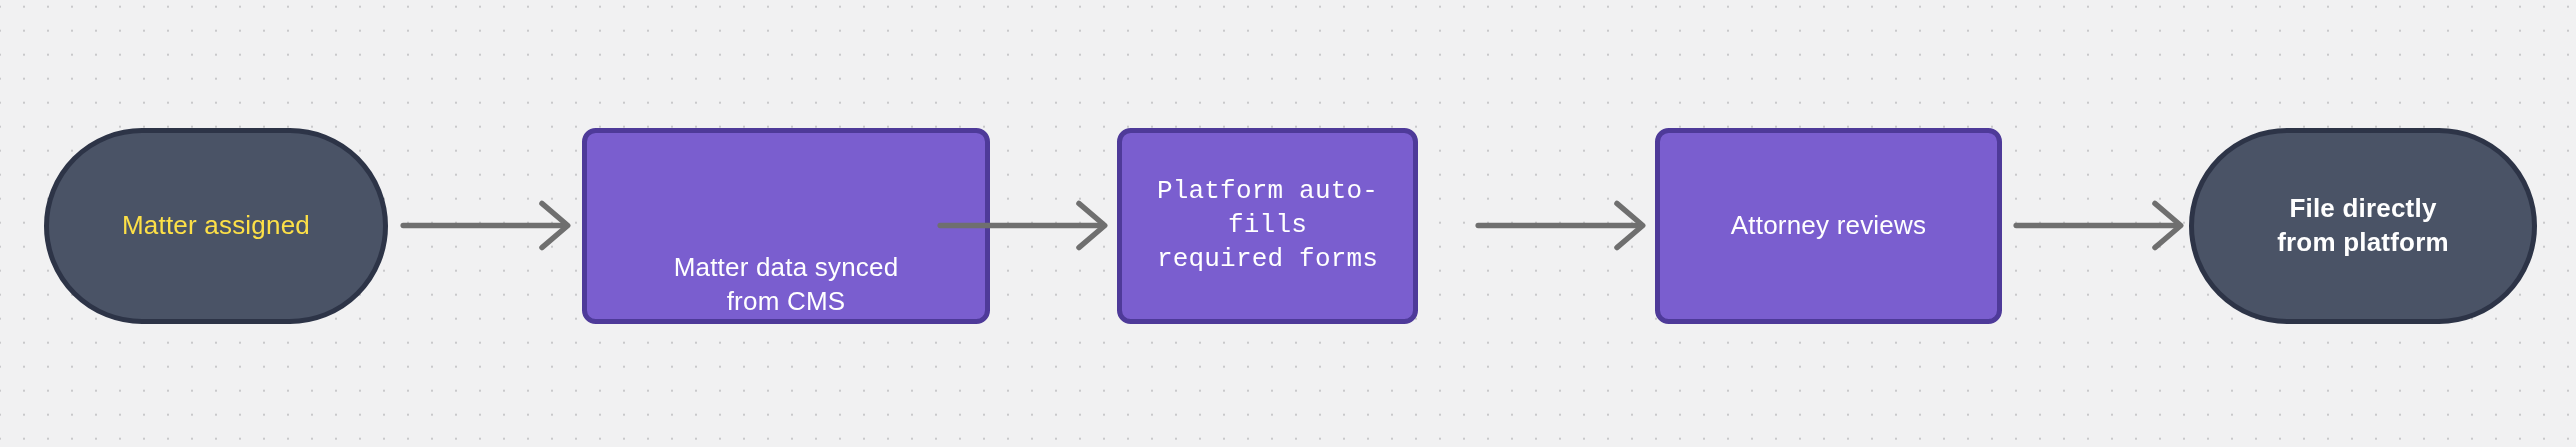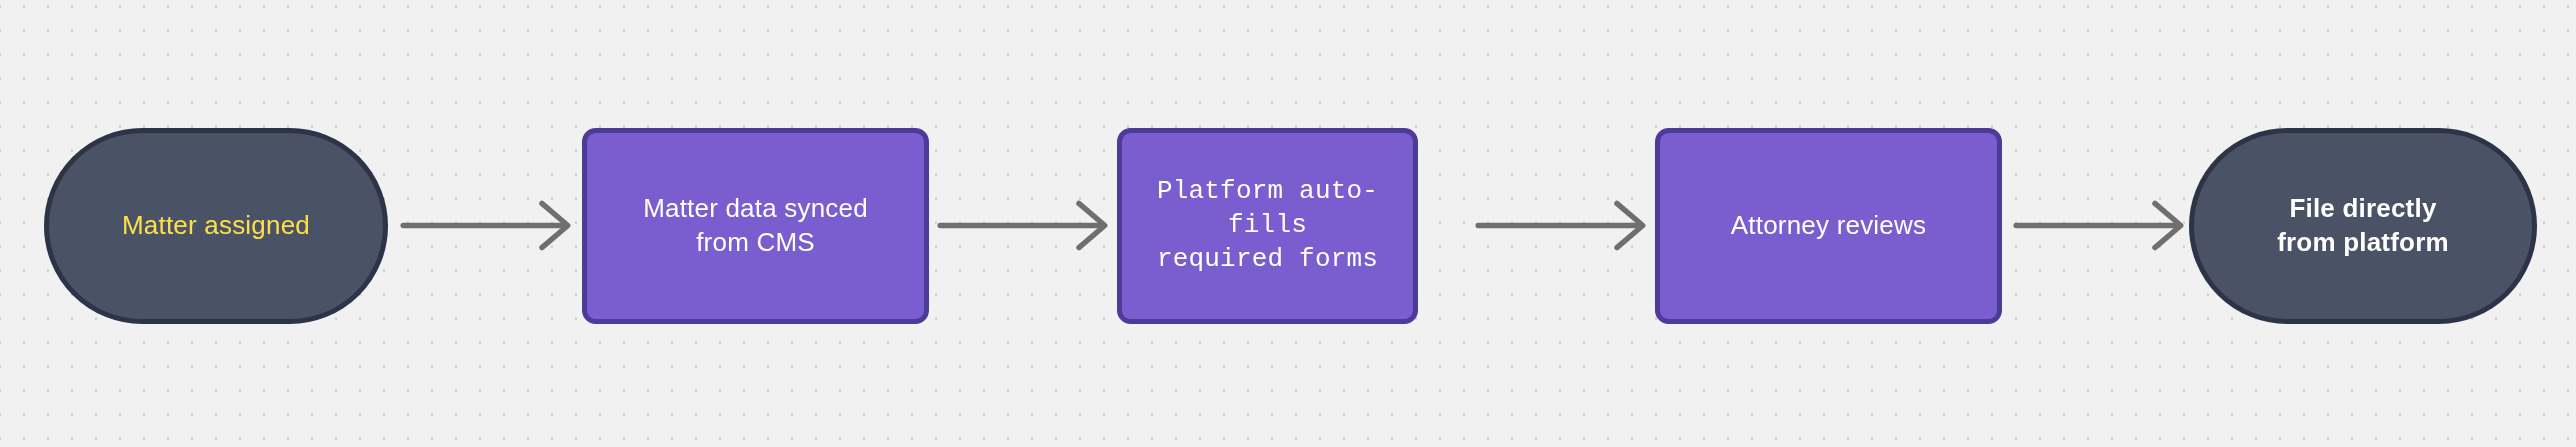--- a/index.html
+++ b/index.html
@@ -36,21 +36,21 @@
     letter-spacing: 0.2px;
   }
   .node .label {
     white-space: pre-line;
     padding: 0 23px;
   }
   .stadium { border-radius: 760px; }
   .rect    { border-radius: 13.7px; }
 
   .n1 { left: 44px;   width: 344px; }
-  .n2 { left: 582px;  width: 347px; }
+  .n2 { left: 582px;  width: 408px; align-items: flex-end; }
   .n3 { left: 1117px; width: 301px; font-family: Liberation Mono, monospace; }
   .n4 { left: 1655px; width: 347px; }
   .n5 { left: 2189px; width: 348px; }
 
   .arrow {
     position: absolute;
     top: 195px;
     width: 174px;
     height: 61px;
     stroke-width: 7;

